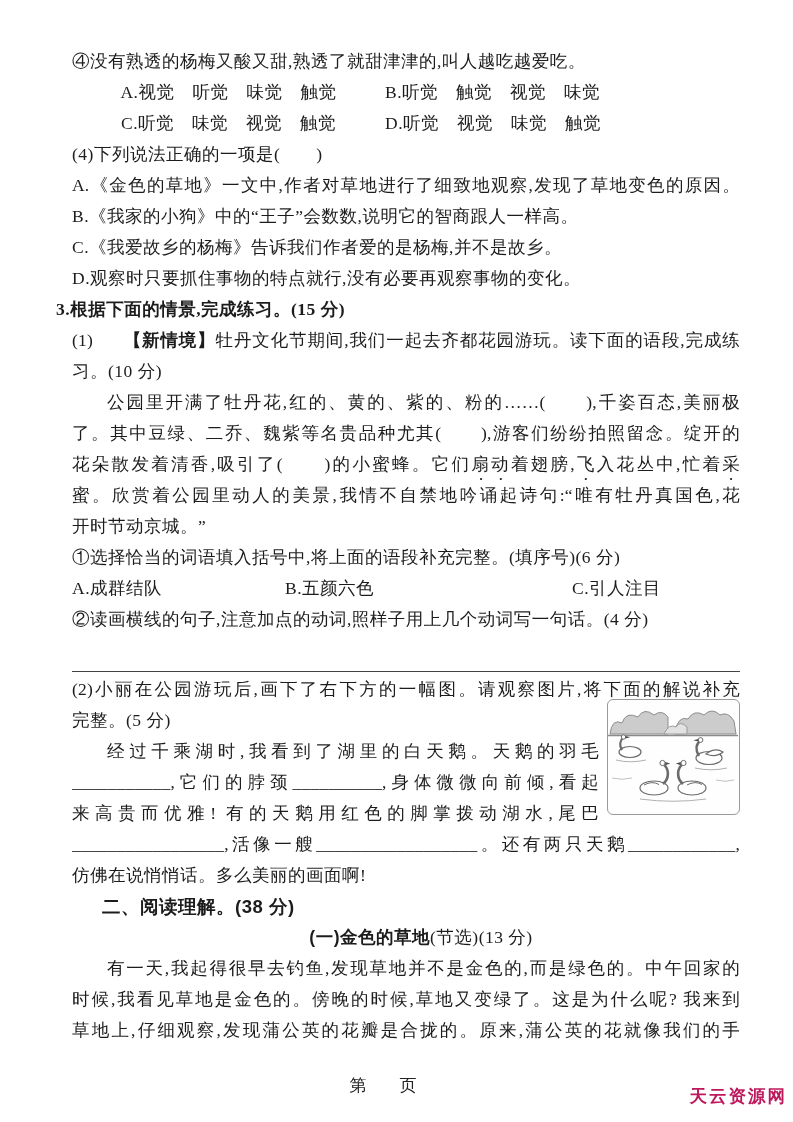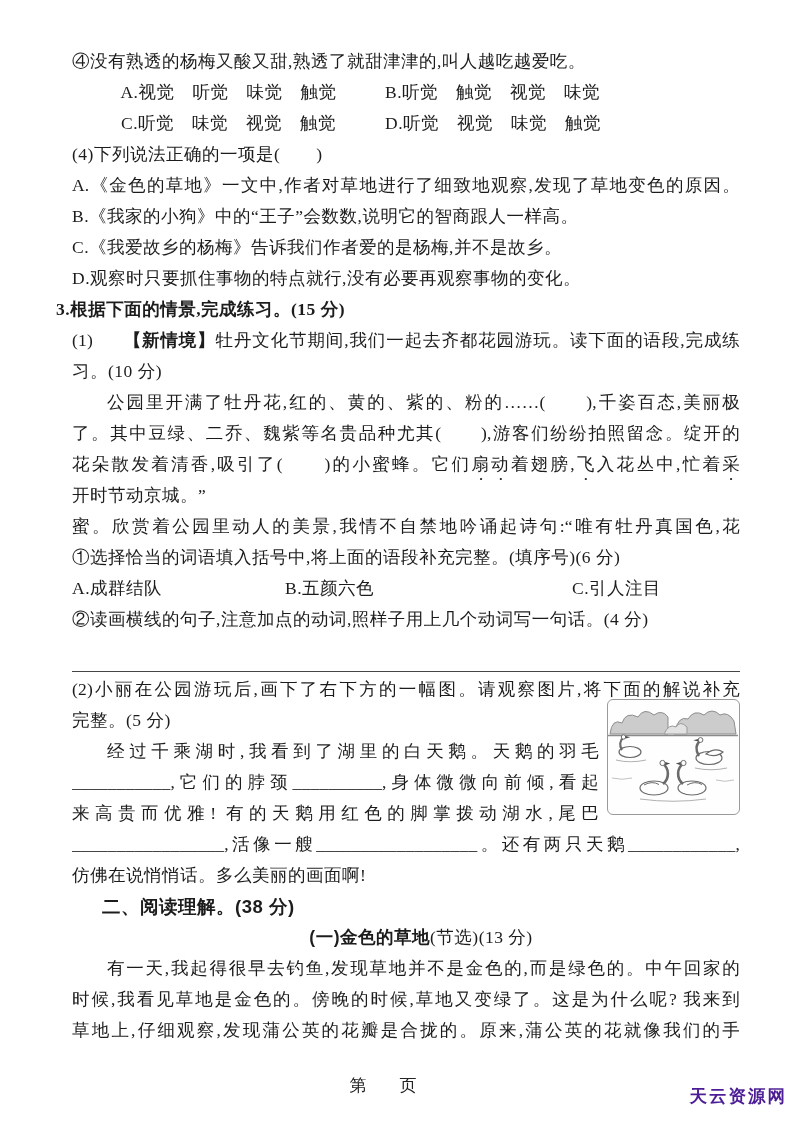--- a/index.html
+++ b/index.html
@@ -61,24 +61,24 @@
     <div class="line fill">
       <span>(1)</span><span class="hei">【新情境】</span><span>牡丹文化节期间,我们一起去齐都花园游玩。读下面的语段,完成练</span>
     </div>
     <div class="line">习。(10 分)</div>
 
     <div class="line fill ind">公园里开满了牡丹花,红的、黄的、紫的、粉的……(　　),千姿百态,美丽极</div>
     <div class="line fill">了。其中豆绿、二乔、魏紫等名贵品种尤其(　　),游客们纷纷拍照留念。绽开的</div>
     <div class="line fill">
       <span>花朵散发着清香,吸引了(　　)的小蜜蜂。</span><span class="ul">它们</span><span class="ul dot">扇动</span><span class="ul">着翅膀,</span><span class="ul dot">飞</span><span class="ul">入花丛中,忙着</span><span class="ul dot">采</span>
     </div>
-    <div class="line">开时节动京城。”</div>
     <div class="line fill">
       <span class="ul">蜜。</span><span>欣赏着公园里动人的美景,我情不自禁地吟诵起诗句:“唯有牡丹真国色,花</span>
     </div>
+    <div class="line">开时节动京城。”</div>
 
     <div class="line">①选择恰当的词语填入括号中,将上面的语段补充完整。(填序号)(6 分)</div>
     <div class="line row3" style="display:flex;">
       <span class="c1">A.成群结队</span>
       <span class="c2">B.五颜六色</span>
       <span>C.引人注目</span>
     </div>
     <div class="line">②读画横线的句子,注意加点的动词,照样子用上几个动词写一句话。(4 分)</div>
 
     <div class="answer-line"></div>
@@ -132,14 +132,14 @@
     <div class="line center">
       <span class="hei">(一)金色的草地</span><span>(节选)(13 分)</span>
     </div>
     <div class="line fill ind">有一天,我起得很早去钓鱼,发现草地并不是金色的,而是绿色的。中午回家的</div>
     <div class="line fill">时候,我看见草地是金色的。傍晚的时候,草地又变绿了。这是为什么呢? 我来到</div>
     <div class="line fill">草地上,仔细观察,发现蒲公英的花瓣是合拢的。原来,蒲公英的花就像我们的手</div>
 
   </div>
 
   <div class="footer">第　页</div>
-  <div class="watermark" style="color: #4c1d95;">天云资源网</div>
+  <div class="watermark" style="color: #be185d;">天云资源网</div>
 </div>
 
 </body></html>

